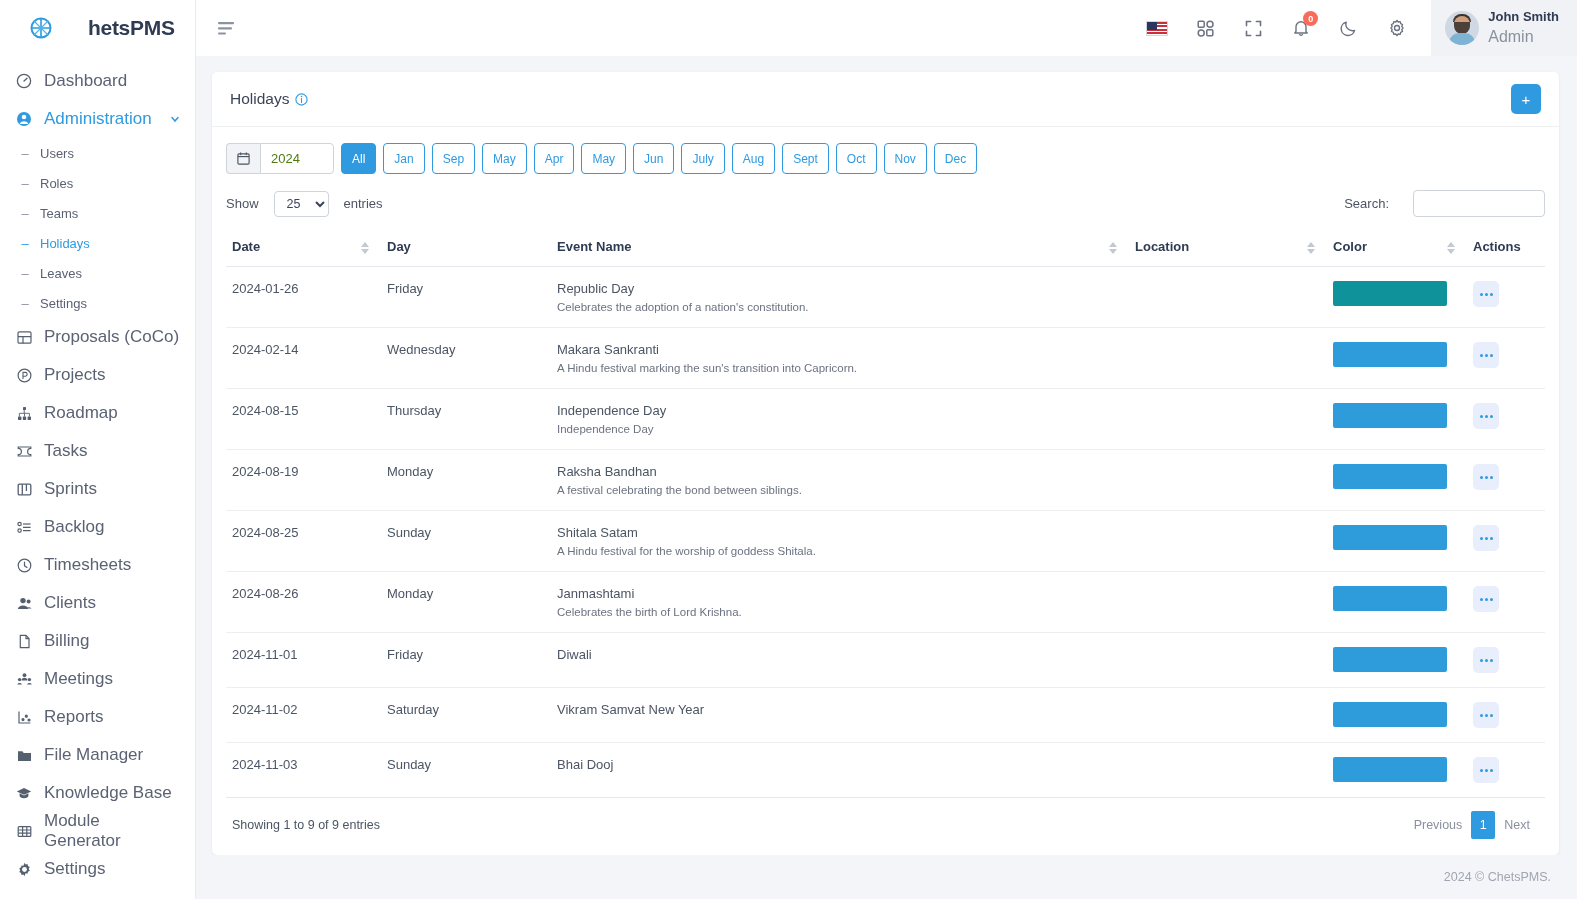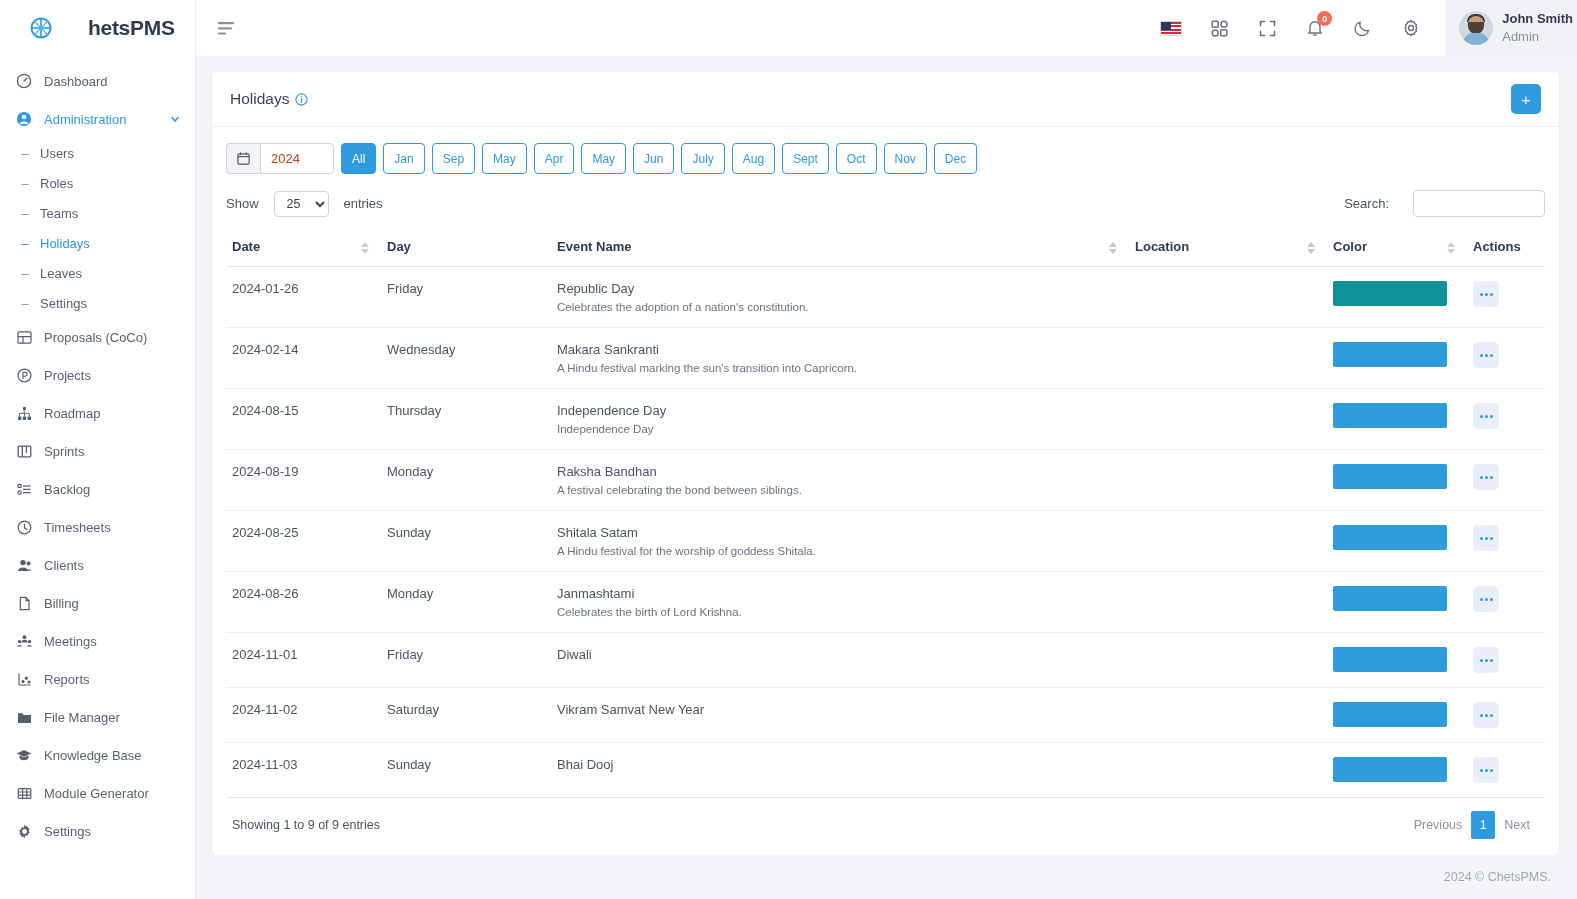--- a/index.html
+++ b/index.html
@@ -25,21 +25,21 @@
   }
   .brand-logo { width: 26px; height: 26px; position: relative; flex: 0 0 26px; }
   .brand-text {
     font-size: 21px; font-weight: bold; color: #2f3b52;
     letter-spacing: -0.3px; margin-left: -6px; padding-left: 36px;
   }
   .nav { flex: 1 1 auto; padding-top: 6px; }
   .nav-item {
     display: flex; align-items: center;
     height: 38px; padding: 0 14px 0 14px;
-    color: #5a6273; font-size: 13px;
+    color: #5a6273; font-size: 17px;
     cursor: pointer; position: relative;
   }
   .nav-item .ico {
     width: 20px; height: 20px; flex: 0 0 20px;
     display: flex; align-items: center; justify-content: center;
     margin-right: 10px; color: #55606f;
   }
   .nav-item .ico svg { display: block; }
   .nav-item.active { color: #2f9ae0; }
   .nav-item.active .ico { color: #2f9ae0; }
@@ -84,37 +84,37 @@
   }
   .badge {
     position: absolute; top: 2px; right: 2px;
     min-width: 15px; height: 15px; border-radius: 50%;
     background: #f96b5a; color: #fff; font-size: 9px;
     display: flex; align-items: center; justify-content: center;
     font-weight: bold; padding: 0 3px;
   }
   .profile {
     display: flex; align-items: center; gap: 9px;
-    height: 56px; padding: 0 4px 0 14px; background: #f1f2f6; cursor: pointer;
+    height: 56px; padding: 0 18px 0 14px; background: #f1f2f6; cursor: pointer;
     margin-left: 10px;
   }
   .avatar {
     width: 34px; height: 34px; border-radius: 50%;
     background: #cfd8e3; overflow: hidden; position: relative; flex: 0 0 34px;
   }
   .avatar .head { position: absolute; left: 9px; top: 5px; width: 16px; height: 16px;
     border-radius: 50%; background: #cf9f7d; }
   .avatar .beard { position:absolute; left: 9px; top: 11px; width: 16px; height: 12px;
     border-radius: 0 0 9px 9px; background: #4c4038; }
   .avatar .hair { position:absolute; left: 8px; top: 3px; width: 18px; height: 8px;
     border-radius: 9px 9px 0 0; background: #3d342d; }
   .avatar .body { position: absolute; left: 4px; bottom: 0; width: 26px; height: 12px;
     border-radius: 10px 10px 0 0; background: #7fb3d5; }
   .prof-name { font-size: 13px; font-weight: bold; color: #2f3b52; line-height: 1.35; }
-  .prof-role { font-size: 13px; color: #8a919e; line-height: 1.35; }
+  .prof-role { font-size: 16px; color: #8a919e; line-height: 1.35; }
 
   
   #content { flex: 1 1 auto; padding: 16px 18px 0 16px; overflow: hidden; }
   .card {
     background: #fff; border-radius: 5px; box-shadow: 0 1px 3px rgba(40,50,70,.08);
     width: 100%;
   }
   .card-head {
     display: flex; align-items: center;
     padding: 14px 18px; border-bottom: 1px solid #edeff3; height: 55px;
@@ -131,21 +131,21 @@
   
   .filter-row { display: flex; align-items: center; gap: 7px; padding: 2px 0 12px 0; }
   .year-group { display: flex; height: 31px; }
   .year-icon {
     width: 34px; border: 1px solid #ced4da; border-right: none; border-radius: 4px 0 0 4px;
     background: #f1f3f6; display: flex; align-items: center; justify-content: center;
     color: #4b5563; cursor: pointer;
   }
   .year-input {
     width: 74px; border: 1px solid #ced4da; border-radius: 0 4px 4px 0;
-    font-size: 13px; color: #c2410c; padding: 0 10px;
+    font-size: 13px; color: #4d7c0f; padding: 0 10px;
     font-family: "Liberation Sans", sans-serif; outline: none;
   }
   .mbtn {
     min-width: 35px; height: 31px; padding: 0 10px;
     border: 1px solid #2f9ae0; background: #fff; color: #2f9ae0;
     border-radius: 4px; font-size: 12px; cursor: pointer;
     font-family: "Liberation Sans", sans-serif;
   }
   .mbtn.active { background: #2f9ae0; color: #fff; }
 
@@ -307,20 +307,28 @@
           <rect x="6" y="1" width="3" height="3" rx="0.4"></rect>
           <rect x="1" y="10.5" width="3.4" height="3.4" rx="0.4"></rect>
           <rect x="5.8" y="10.5" width="3.4" height="3.4" rx="0.4"></rect>
           <rect x="10.6" y="10.5" width="3.4" height="3.4" rx="0.4"></rect>
           <path d="M7.2 4 V7.3 M2.4 10.5 V7.3 H12.4 V10.5 M7.5 7.3 V10.5" stroke="currentColor" stroke-width="0.9" fill="none"></path>
         </svg>
       </span>
       <span>Roadmap</span>
     </div>
 
+    <div class="nav-item">
+      <span class="ico">
+        <svg width="15" height="15" viewBox="0 0 15 15" fill="none" stroke="currentColor" stroke-width="1.2">
+          <path d="M1.2 4.3 V3 h12.6 v1.3 a3.2 3.2 0 0 0 0 6.4 V12 H1.2 v-1.3 a3.2 3.2 0 0 0 0 -6.4 Z"></path>
+        </svg>
+      </span>
+      <span>Tasks</span>
+    </div>
 
     <div class="nav-item">
       <span class="ico">
         <svg width="15" height="15" viewBox="0 0 15 15" fill="none" stroke="currentColor" stroke-width="1.3">
           <rect x="1.2" y="2.2" width="12.6" height="10.6" rx="1.2"></rect>
           <path d="M5.3 2.2 V12.8 M9.4 2.2 V9"></path>
         </svg>
       </span>
       <span>Sprints</span>
     </div>

